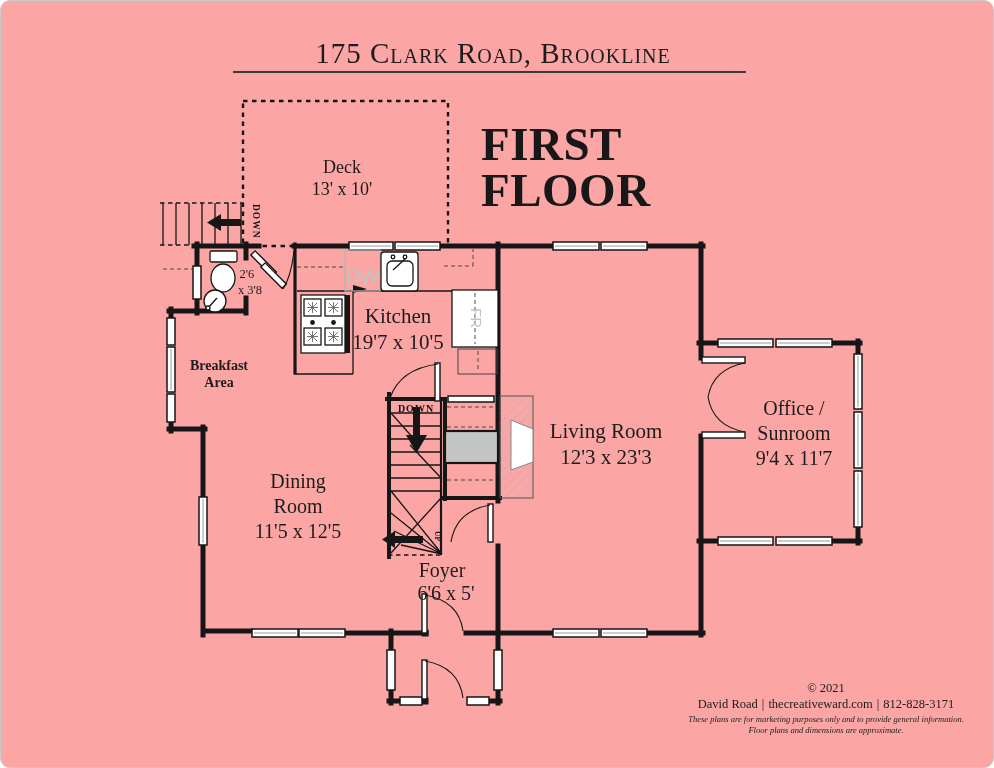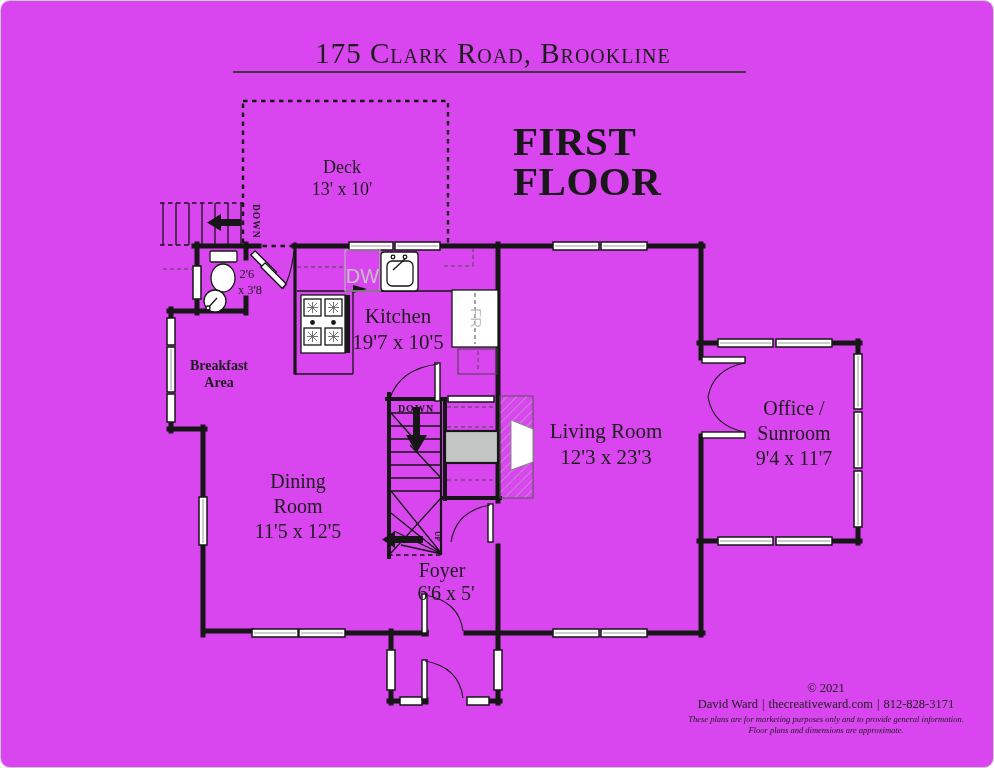--- a/index.html
+++ b/index.html
@@ -1,22 +1,22 @@
 <!DOCTYPE html>
 <html><head>
 <meta charset="utf-8">
 <style>
   html,body{margin:0;padding:0;background:#fff;width:994px;height:768px;overflow:hidden;
             font-family:"Liberation Serif",serif;}
-  .frame{position:absolute;inset:0;width:992px;height:766px;border:1px solid #c9c9c9;border-radius:10px;background:#d946ef;}
+  .frame{position:absolute;inset:0;width:992px;height:766px;border:1px solid #c9c9c9;border-radius:10px;background:#fca5a5;}
   .page-title{position:absolute;left:237px;top:36px;width:510px;text-align:center;
               font-size:29px;color:#1d1d1d;font-variant:small-caps;letter-spacing:1px;}
   .title-rule{position:absolute;left:232px;top:70px;width:513px;height:2px;background:#3a3a3a;}
-  .floor-title{position:absolute;left:480px;top:120px;font-size:41px;font-weight:bold;color:#181818;
-               line-height:0.98;letter-spacing:0.5px;margin-left:32px;}
+  .floor-title{position:absolute;left:480px;top:120px;font-size:47px;font-weight:bold;color:#181818;
+               line-height:0.98;letter-spacing:0.5px;}
   .footer{position:absolute;left:655px;top:680px;width:340px;text-align:center;color:#1c1c1c;}
   .footer .copyright{font-size:12.5px;}
   .footer .credit-line{font-size:12.5px;margin-top:1px;}
   .footer .credit-line .site{font-weight:normal;}
   .footer .credit-line .sep{padding:0 4px;}
   .footer .disclaimer{font-size:8.5px;font-style:italic;line-height:1.25;margin-top:2px;}
   svg{position:absolute;left:0;top:0;}
   .wall{stroke:#161616;stroke-width:5;stroke-linecap:square;fill:none;}
   .wallmid{stroke:#161616;stroke-width:4;stroke-linecap:square;fill:none;}
   .wallthin{stroke:#161616;stroke-width:3.2;stroke-linecap:square;fill:none;}
@@ -242,21 +242,21 @@
       <g>
         <text class="room-label" x="441" y="576" font-size="20">Foyer</text>
         <text class="room-label" x="445" y="599" font-size="20">6'6 x 5'</text>
       </g>
     </g>
   </svg>
 
   <div class="footer">
     <div class="copyright">© 2021</div>
     <div class="credit-line">
-      <span>David Ward</span><span class="sep">|</span><span class="site">thecreativeward.com</span><span class="sep">|</span><span>812-828-3171</span>
+      <span>David Road</span><span class="sep">|</span><span class="site">thecreativeward.com</span><span class="sep">|</span><span>812-828-3171</span>
     </div>
     <div class="disclaimer">
       <div>These plans are for marketing purposes only and to provide general information.</div>
       <div>Floor plans and dimensions are approximate.</div>
     </div>
   </div>
 
 </div>
 
 </body></html>

